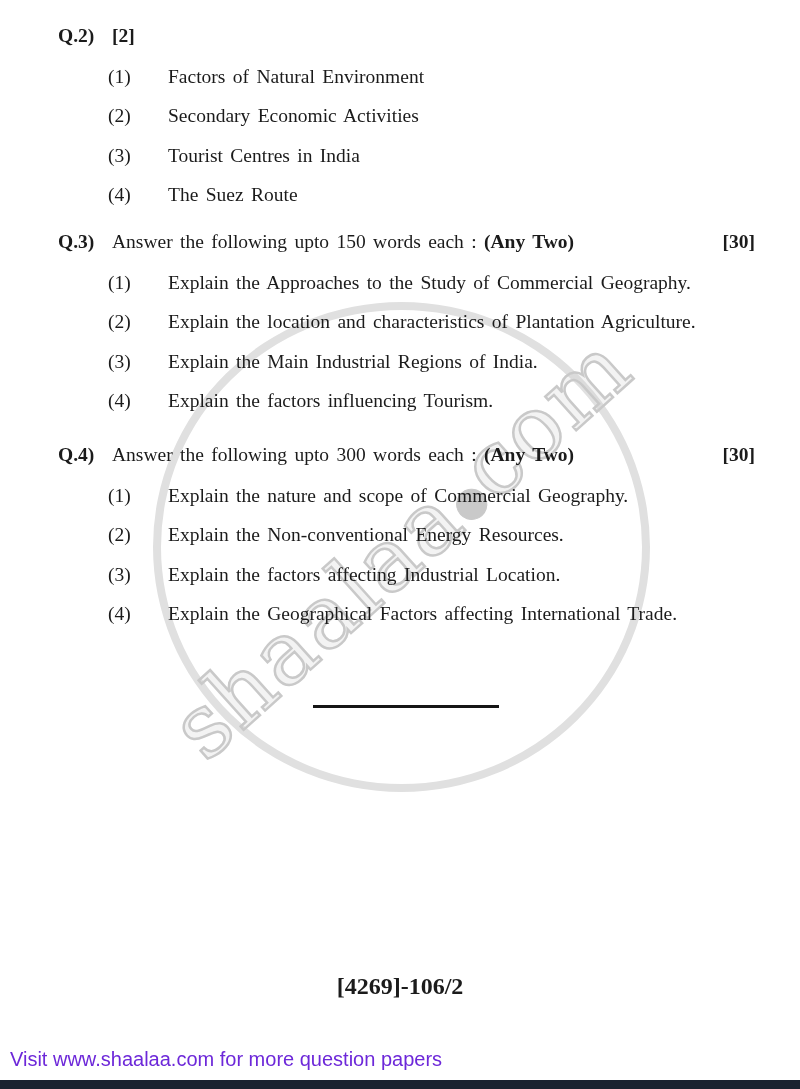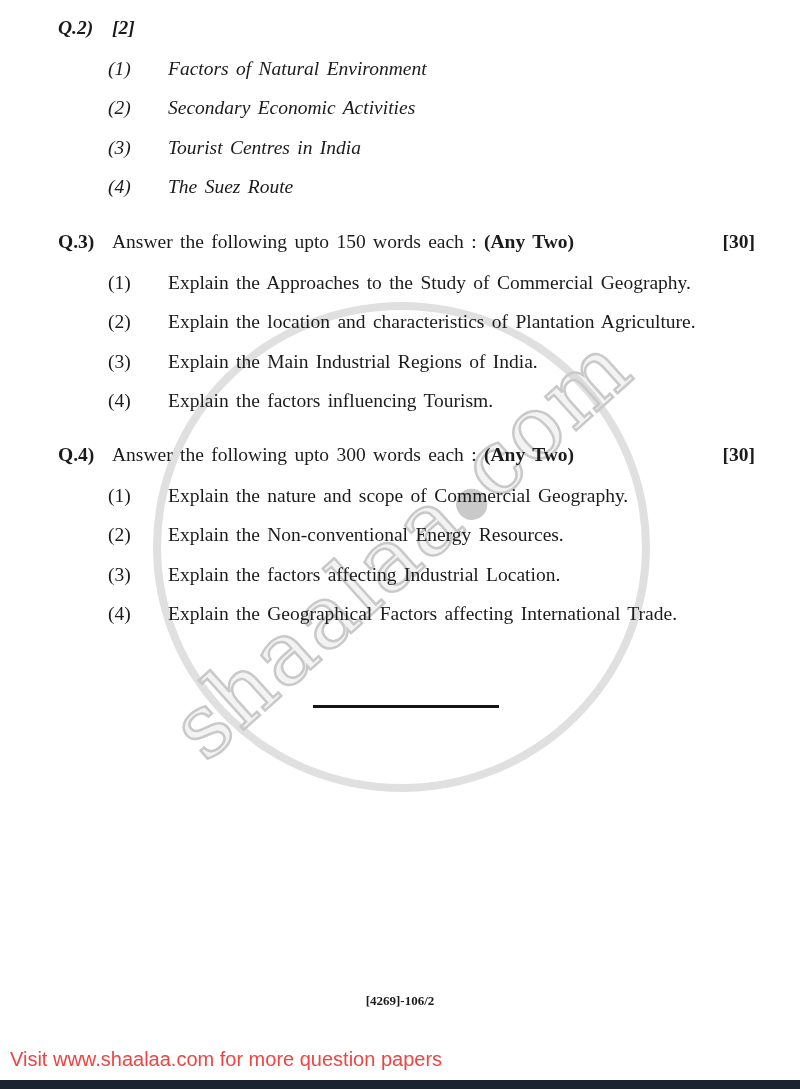--- a/index.html
+++ b/index.html
@@ -46,21 +46,21 @@
     letter-spacing: 0;
   }
 
   
   .question {
     position: absolute;
     left: 58px;
     right: 45px;
     z-index: 1;
   }
-  #q2 { top: 16px; font-style: italic; }
+  #q2 { top: 24px; }
   #q3 { top: 230px; }
   #q4 { top: 443px; }
 
   .q-header {
     display: flex;
     align-items: baseline;
     line-height: 24px;
     font-size: 19.5px;
     word-spacing: 2.5px;
   }
@@ -92,32 +92,31 @@
     width: 186px;
     border-top: 3px solid #151515;
     z-index: 1;
   }
   .paper-code {
     position: absolute;
     left: 0;
     right: 0;
     top: 973px;
     text-align: center;
-    font-size: 13px;
+    font-size: 24px;
     font-weight: bold;
     z-index: 1;
-    margin-top: 20px;
   }
   .visit-note {
     position: absolute;
     left: 10px;
     top: 1048px;
     font-family: "Liberation Sans", sans-serif;
     font-size: 20px;
-    color: #ef4444;
+    color: #6d28d9;
     z-index: 1;
   }
   .bottom-bar {
     position: absolute;
     left: 0;
     right: 0;
     bottom: 0;
     height: 9px;
     background: #1b2230;
     z-index: 1;

